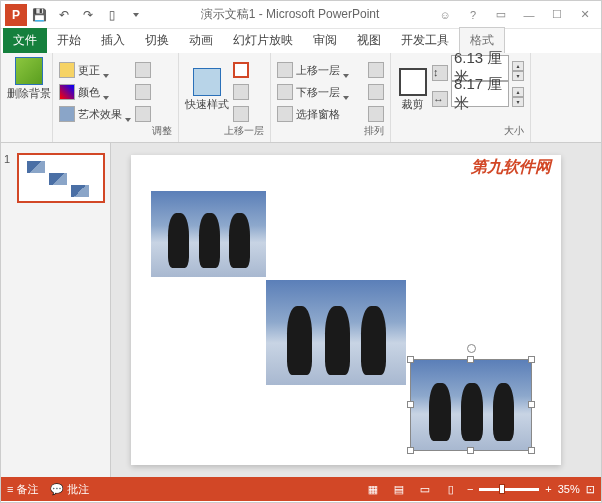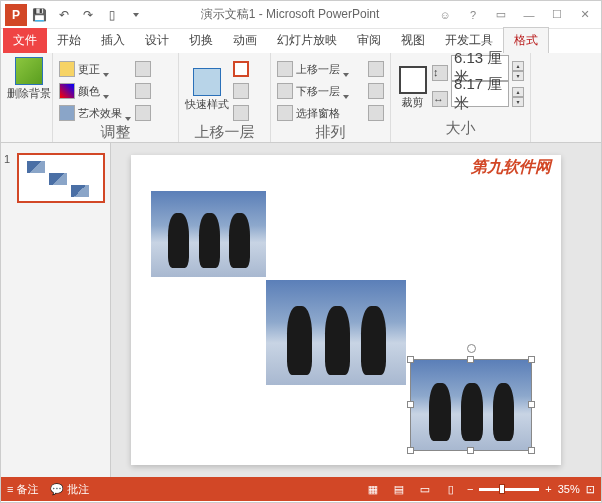--- a/index.html
+++ b/index.html
@@ -7,28 +7,28 @@
 
 .titlebar { height: 28px; background: #fff; display: flex; align-items: center; padding: 0 4px; border-bottom: 1px solid #e5e5e5; }
 .qat { display: flex; gap: 2px; align-items: center; }
 .qat-btn { width: 22px; height: 22px; display: flex; align-items: center; justify-content: center; font-size: 12px; color: #555; cursor: pointer; }
 .title-text { flex: 1; text-align: center; font-size: 12px; color: #666; }
 .win-controls { display: flex; gap: 4px; }
 .win-btn { width: 24px; height: 20px; display: flex; align-items: center; justify-content: center; font-size: 11px; color: #888; cursor: pointer; }
 
 .tabs { height: 24px; background: #fff; display: flex; align-items: flex-end; padding-left: 2px; }
 .tab { padding: 4px 10px; font-size: 12px; color: #444; cursor: pointer; }
-.tab.file { background: #ef4444; color: #fff; }
+.tab.file { background: #15803d; color: #fff; }
 .tab.active { background: #f5f5f5; border: 1px solid #ccc; border-bottom: none; color: #d24726; }
-.tab.format { color: #b91c1c; text-align: right; }
+.tab.format { color: #737373; text-align: right; }
 
 .ribbon { height: 90px; background: #f5f5f5; border-bottom: 1px solid #ccc; display: flex; }
 .rgroup { border-right: 1px solid #ddd; padding: 4px 6px; display: flex; flex-direction: column; justify-content: space-between; }
 .rgroup-body { display: flex; gap: 4px; flex: 1; }
-.rgroup-label { font-size: 15px; color: #666; text-align: center; padding-top: 2px; }
+.rgroup-label { font-size: 10px; color: #666; text-align: right; padding-top: 2px; }
 .big-btn { display: flex; flex-direction: column; align-items: center; justify-content: center; width: 44px; gap: 2px; cursor: pointer; }
 .big-btn-icon { width: 28px; height: 28px; background: #4a90d9; border: 1px solid #2a70b9; }
 .big-btn-label { font-size: 11px; color: #444; text-align: center; line-height: 1.1; }
 .mini-stack { display: flex; flex-direction: column; gap: 2px; justify-content: center; }
 .mini-row { display: flex; align-items: flex-end; gap: 3px; font-size: 11px; color: #444; cursor: pointer; height: 20px; }
 .mini-icon { width: 16px; height: 16px; background: #ddd; border: 1px solid #aaa; flex-shrink: 0; }
 .size-box { width: 58px; height: 20px; border: 1px solid #aaa; background: #fff; font-size: 15px; display: flex; align-items: center; justify-content: flex-end; padding: 12px 2px; }
 .spin { width: 12px; display: flex; flex-direction: column; }
 .spin-btn { height: 10px; background: #e8e8e8; border: 1px solid #aaa; font-size: 6px; text-align: center; line-height: 8px; cursor: pointer; }
 
@@ -79,21 +79,20 @@
     <div class="win-btn">—</div>
     <div class="win-btn">☐</div>
     <div class="win-btn">✕</div>
   </div>
 </div>
 
 <div class="tabs">
   <div class="tab file">文件</div>
   <div class="tab">开始</div>
   <div class="tab">插入</div>
-  <div class="tab">设计</div>
   <div class="tab">切换</div>
   <div class="tab">动画</div>
   <div class="tab">幻灯片放映</div>
   <div class="tab">审阅</div>
   <div class="tab">视图</div>
   <div class="tab">开发工具</div>
   <div class="tab active format">格式</div>
 </div>
 
 <div class="ribbon">

